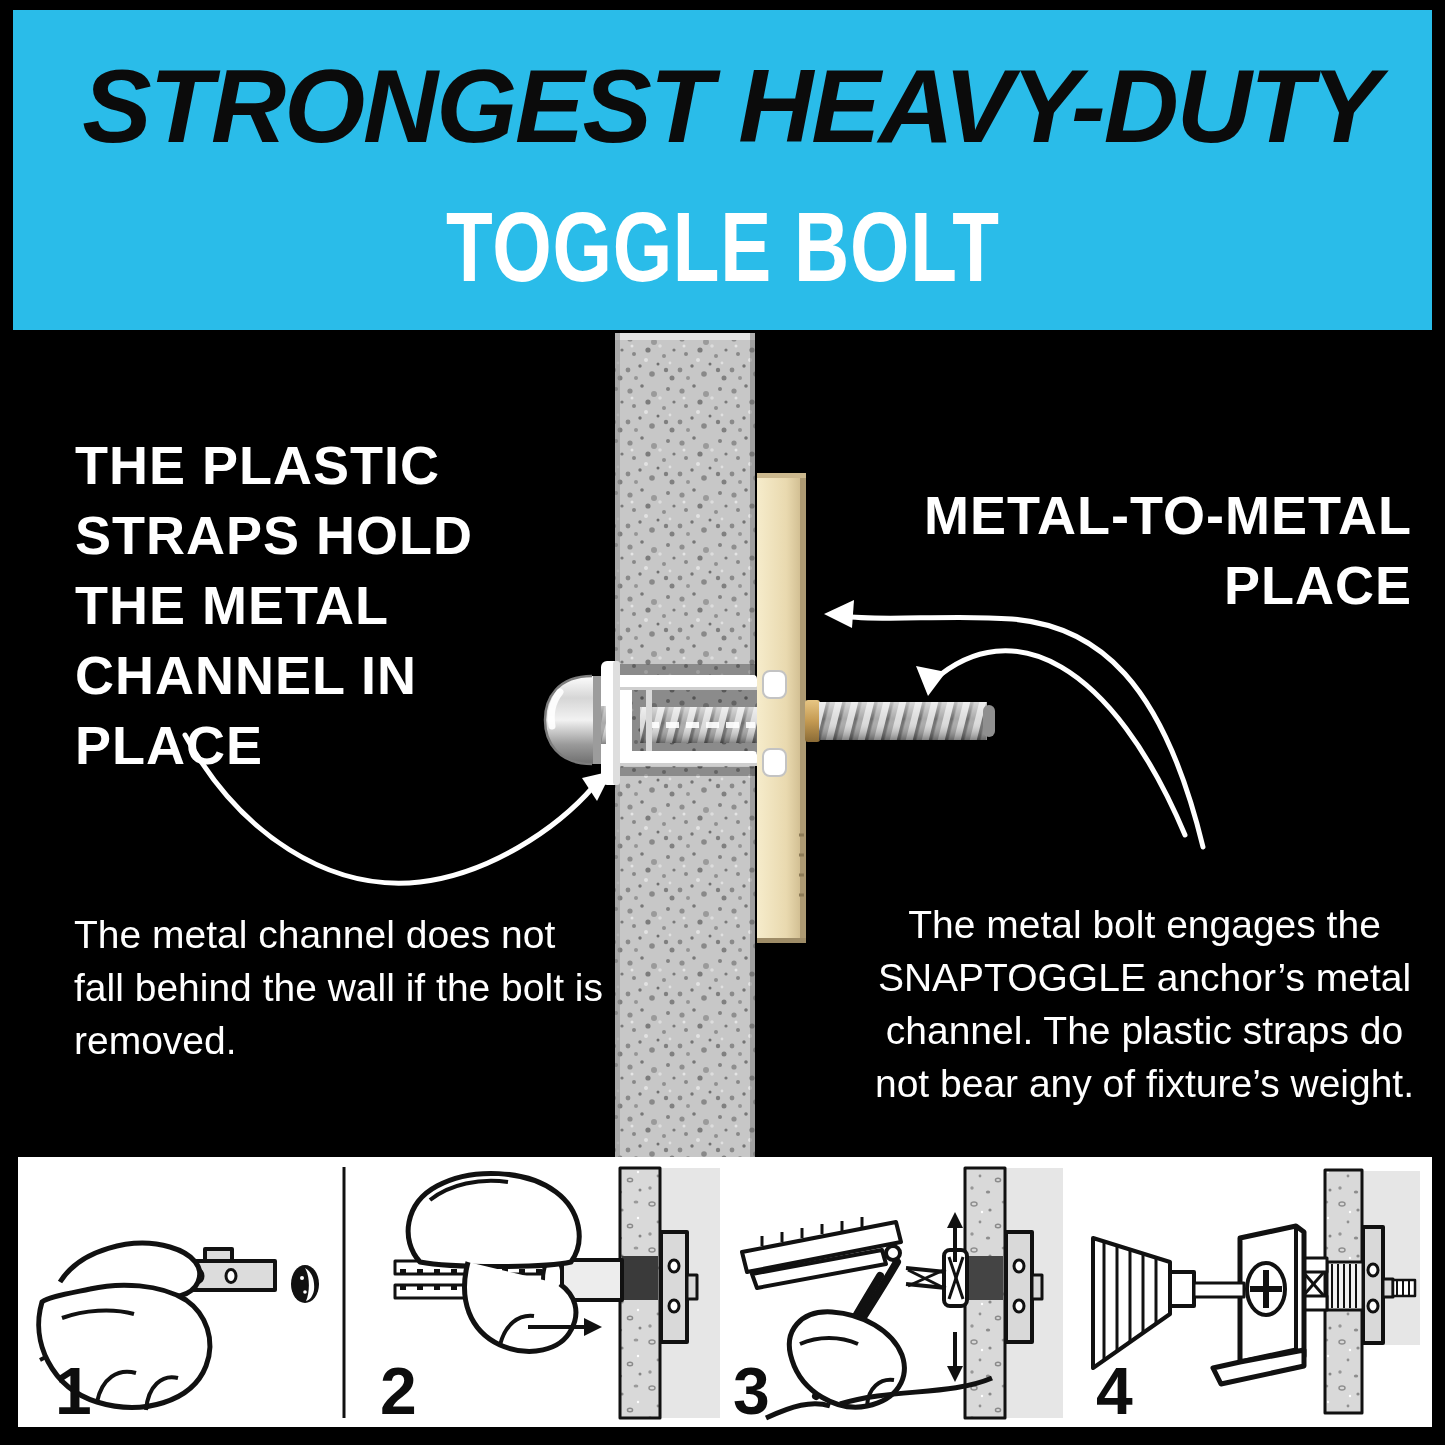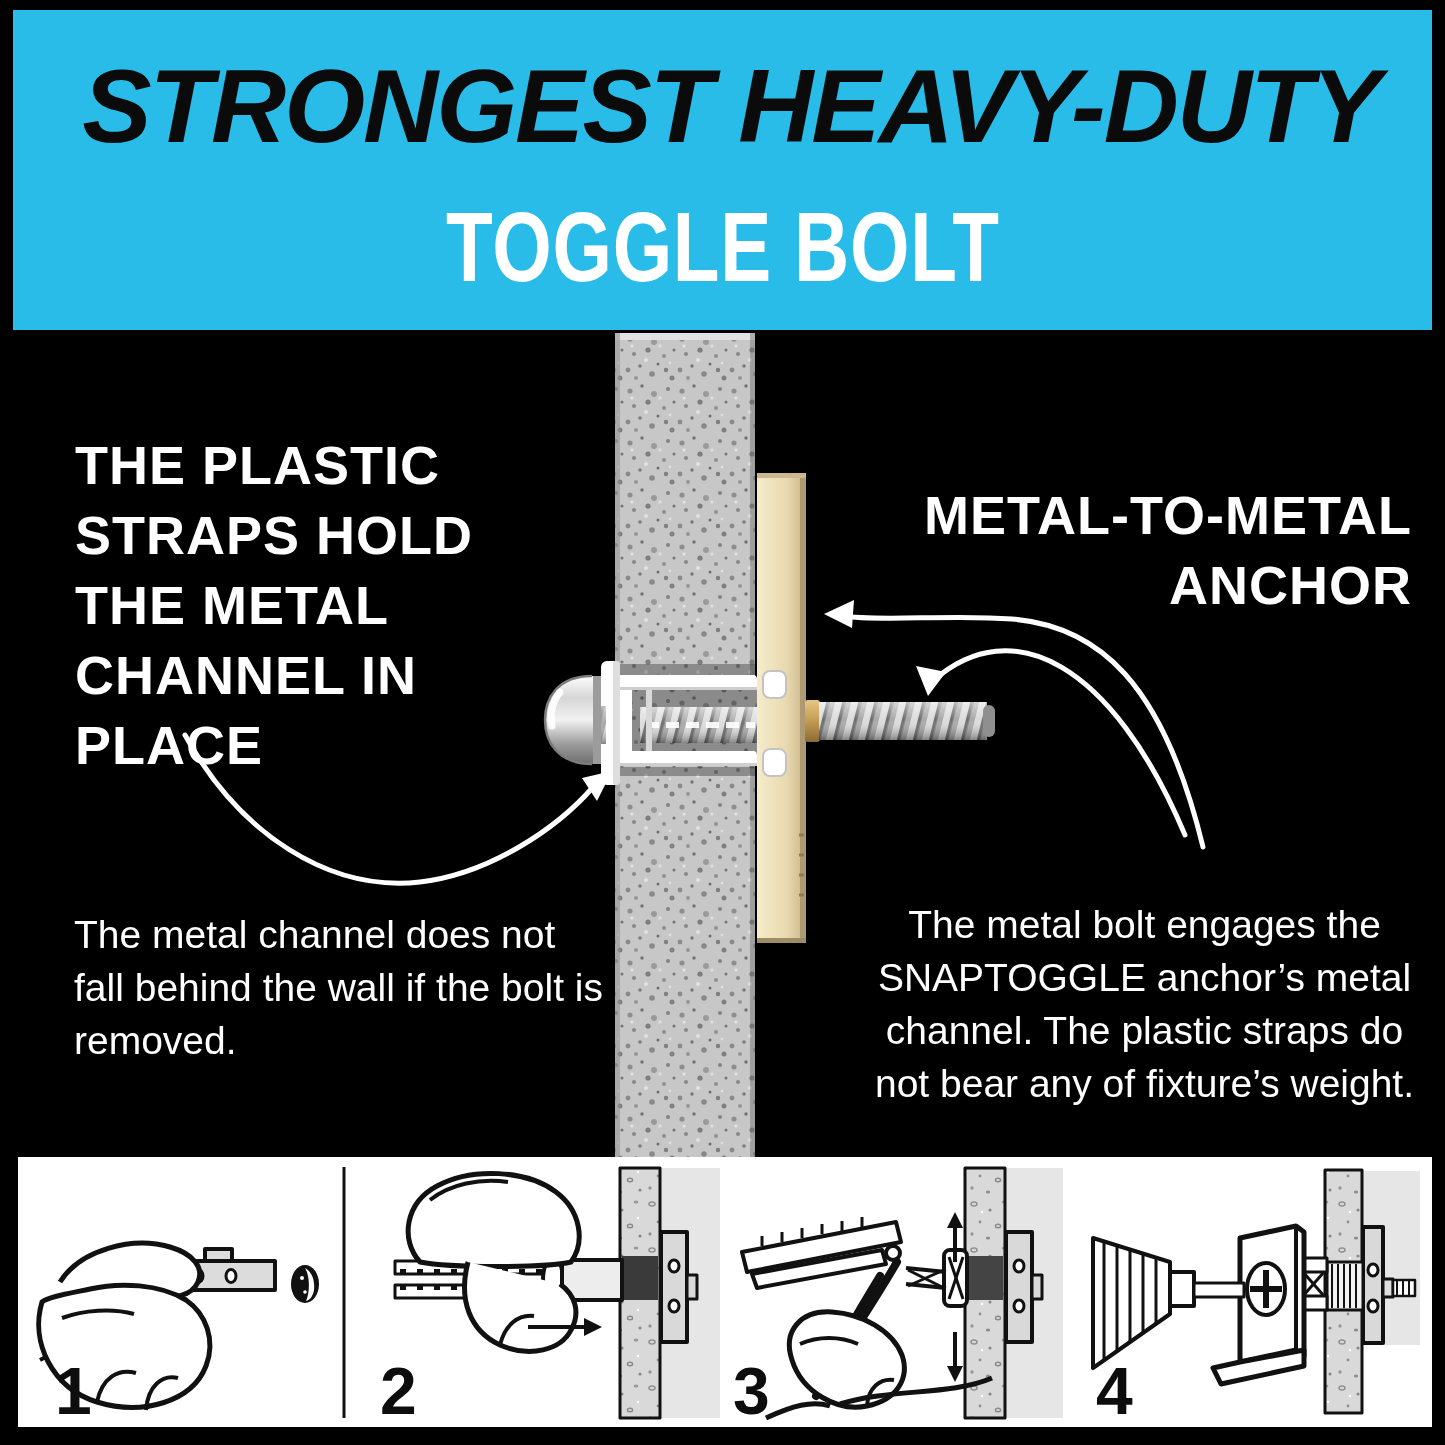--- a/index.html
+++ b/index.html
@@ -162,21 +162,21 @@
         <polygon points="928,366 916,336 946,342"></polygon>
       </g>
     </svg>
 
     <div class="callout-heading left">THE PLASTIC
 STRAPS HOLD
 THE METAL
 CHANNEL IN
 PLACE</div>
     <div class="callout-heading right">METAL-TO-METAL
-ANCHOR</div>
+PLACE</div>
     <div class="callout-body right">The metal bolt engages the
 SNAPTOGGLE anchor’s metal
 channel. The plastic straps do
 not bear any of fixture’s weight.</div>
     <div class="callout-body left">The metal channel does not
 fall behind the wall if the bolt is
 removed.</div>
   </div>
 
   <div class="steps">

